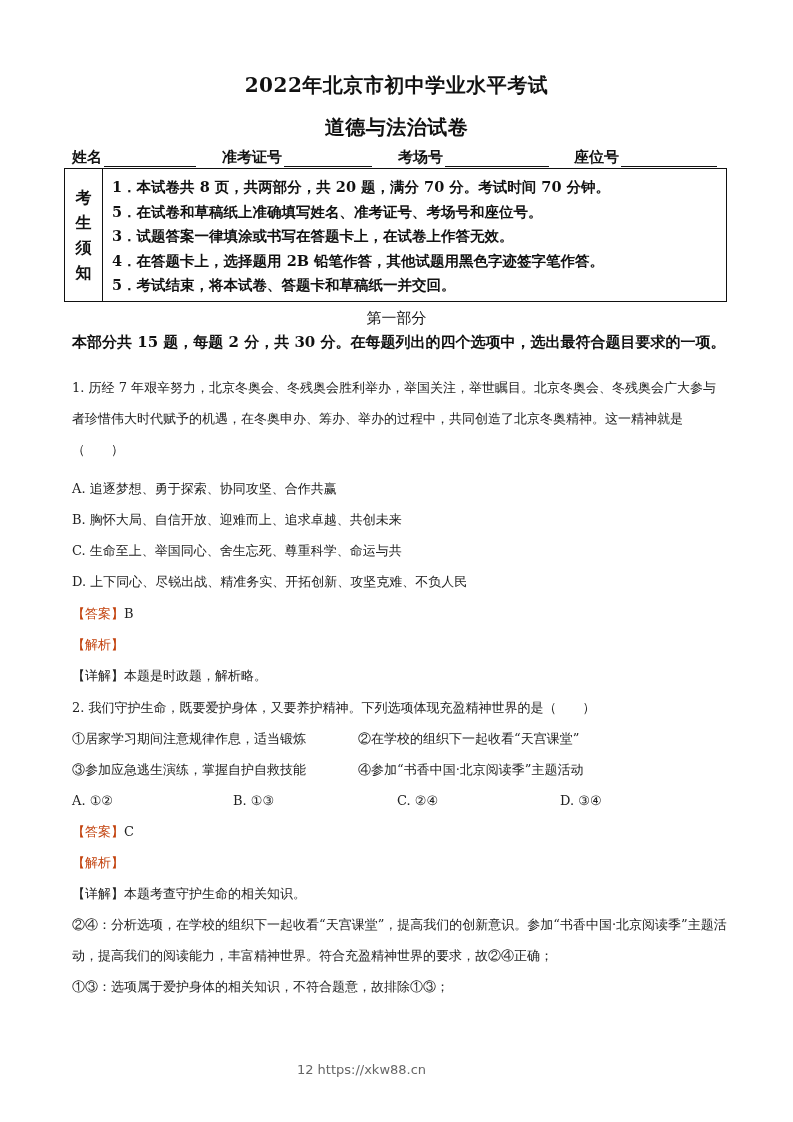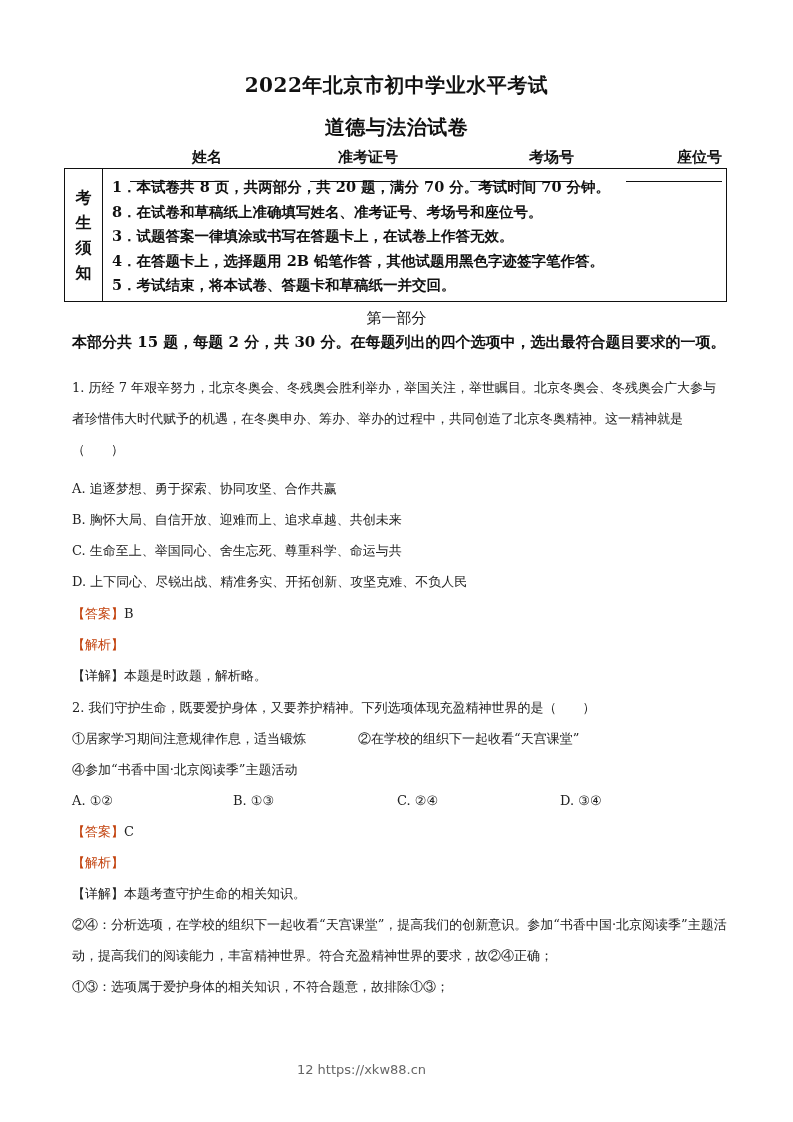--- a/index.html
+++ b/index.html
@@ -3,21 +3,21 @@
   <meta charset="utf-8">
   <style>
     html, body { margin:0; padding:0; background:#ffffff; }
     body { width:793px; height:1122px; position:relative; overflow:hidden;
            font-family:"DejaVu Serif","Liberation Serif",serif; color:#111; }
     .abs { position:absolute; }
     .title { left:0; width:793px; text-align:center; font-weight:bold; font-size:20px; letter-spacing:0.5px; }
     .t1 { top:72px; }
     .t2 { top:114px; }
     .info-row { top:148px; left:72px; width:650px; font-size:15px; font-weight:bold; display:flex; }
-    .info-field { display:flex; align-items:flex-end;flex-direction:column; }
+    .info-field { display:flex; align-items:flex-end; }
     .info-line { display:inline-block; border-bottom:1px solid #111; height:14px; margin-left:2px; }
     .notice { top:168px; left:64px; width:663px; height:134px; border:1.5px solid #111; box-sizing:border-box; display:flex; }
     .notice-head { width:37px; border-right:1.5px solid #111; display:flex; flex-direction:column; justify-content:center; align-items:center; font-size:16px; font-weight:bold; line-height:25px; }
     .notice-body { flex:1; padding:6px 0 0 9px; font-size:14.5px; font-weight:bold; line-height:24.5px; }
     .part-title { top:309px; left:0; width:793px; text-align:center; font-size:15px; font-weight:normal; }
     .part-desc { top:330px; left:72px; width:655px; font-size:15px; font-weight:bold; line-height:25px; }
     .para { left:72px; width:655px; font-size:13px; line-height:31px; color:#222; }
     .label-blue { color:#c2410c; }
     .opts-row { display:flex; }
     .opts-row span { display:inline-block; }
@@ -50,21 +50,21 @@
 
 <div class="abs notice">
   <div class="notice-head">
     <span>考</span>
     <span>生</span>
     <span>须</span>
     <span>知</span>
   </div>
   <div class="notice-body">
     <div>1．本试卷共 8 页，共两部分，共 20 题，满分 70 分。考试时间 70 分钟。</div>
-    <div>8．在试卷和草稿纸上准确填写姓名、准考证号、考场号和座位号。</div>
+    <div>5．在试卷和草稿纸上准确填写姓名、准考证号、考场号和座位号。</div>
     <div>3．试题答案一律填涂或书写在答题卡上，在试卷上作答无效。</div>
     <div>4．在答题卡上，选择题用 2B 铅笔作答，其他试题用黑色字迹签字笔作答。</div>
     <div>5．考试结束，将本试卷、答题卡和草稿纸一并交回。</div>
   </div>
 </div>
 
 <div class="abs part-title">第一部分</div>
 <div class="abs part-desc">本部分共 15 题，每题 2 分，共 30 分。在每题列出的四个选项中，选出最符合题目要求的一项。</div>
 
 <div class="abs para" style="top:372px;">1. 历经 7 年艰辛努力，北京冬奥会、冬残奥会胜利举办，举国关注，举世瞩目。北京冬奥会、冬残奥会广大参与者珍惜伟大时代赋予的机遇，在冬奥申办、筹办、举办的过程中，共同创造了北京冬奥精神。这一精神就是（　　）</div>
@@ -81,20 +81,21 @@
 <div class="abs para" style="top:660px;">
   <span>【详解】</span><span>本题是时政题，解析略。</span>
 </div>
 
 <div class="abs para" style="top:692px;">2. 我们守护生命，既要爱护身体，又要养护精神。下列选项体现充盈精神世界的是（　　）</div>
 <div class="abs para opts-row" style="top:723px;">
   <span style="width:286px;">①居家学习期间注意规律作息，适当锻炼</span>
   <span>②在学校的组织下一起收看“天宫课堂”</span>
 </div>
 <div class="abs para opts-row" style="top:754px;">
+  <span style="width:286px;">③参加应急逃生演练，掌握自护自救技能</span>
   <span>④参加“书香中国·北京阅读季”主题活动</span>
 </div>
 <div class="abs para opts-row" style="top:785px;">
   <span style="width:161px;">A. ①②</span>
   <span style="width:164px;">B. ①③</span>
   <span style="width:163px;">C. ②④</span>
   <span>D. ③④</span>
 </div>
 <div class="abs para" style="top:816px;">
   <span class="label-blue">【答案】</span><span>C</span>

